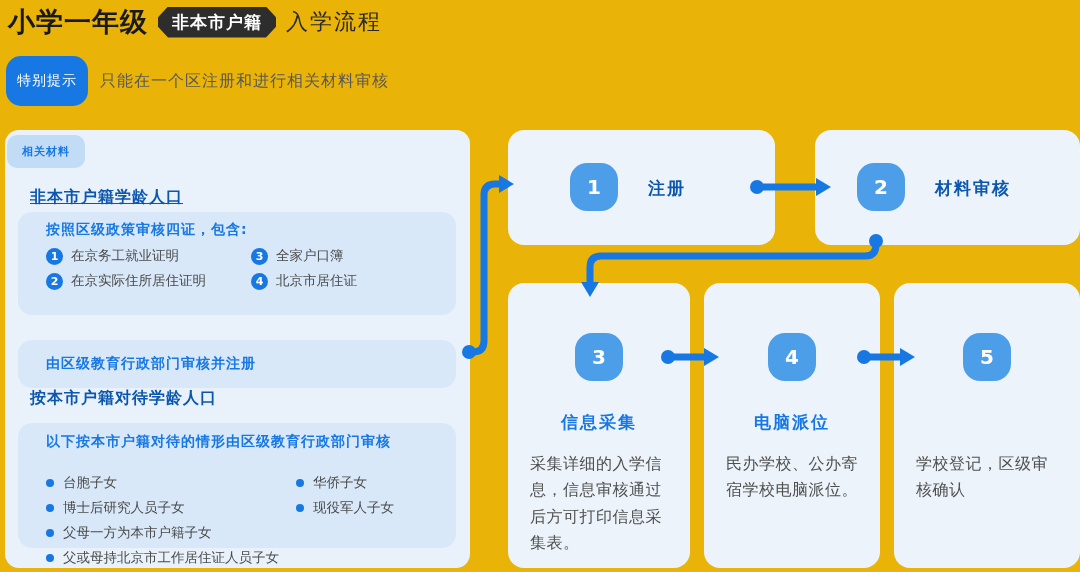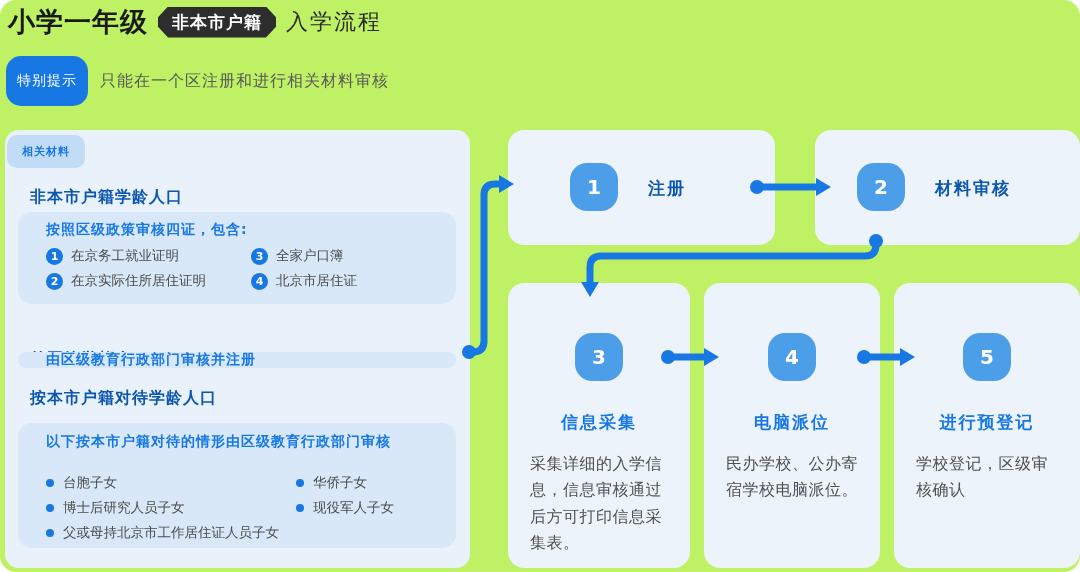--- a/index.html
+++ b/index.html
@@ -1,19 +1,18 @@
 <!DOCTYPE html>
 <html><head>
 <meta charset="utf-8">
 <style>
   html,body{margin:0;padding:0;background:#ffffff;}
   .canvas{
-    position:relative;width:1080px;height:572px;overflow:hidden;background:#bef264;
+    position:relative;width:1080px;height:572px;overflow:hidden;background:#eab308;
     font-family:"DejaVu Sans","Liberation Sans",sans-serif;
-    border-radius:16px;
   }
   
   .header{position:absolute;left:8px;top:4px;display:flex;align-items:center;gap:10px;}
   .page-title{font-size:27px;font-weight:800;color:#1a1a1a;letter-spacing:1px;}
   .dark-badge{
     background:#2d2d2d;color:#ffffff;font-size:17px;font-weight:700;
     padding:4px 14px;border-radius:9px;letter-spacing:1px;
     clip-path:polygon(10px 0,calc(100% - 10px) 0,100% 35%,100% 65%,calc(100% - 10px) 100%,10px 100%,0 65%,0 35%);
   }
   .title-suffix{font-size:22px;font-weight:400;color:#2a2a2a;letter-spacing:2px;}
@@ -23,24 +22,24 @@
   }
   .tip-text{font-size:16px;color:#595959;letter-spacing:1px;}
 
   
   .panel{position:absolute;left:5px;top:130px;width:465px;height:438px;background:#e9f2fb;border-radius:14px;}
   .panel-tab{
     position:absolute;left:2px;top:5px;background:#c2dcf5;color:#1778e3;
     font-size:11px;font-weight:700;padding:9px 15px;border-radius:10px;letter-spacing:1px;
   }
   .sec-heading{position:absolute;left:25px;font-size:16px;font-weight:700;color:#0c56ae;letter-spacing:1px;}
-  .sh1{top:57px;} .sh2{top:182px;margin-top:37px;} .sh3{top:258px;}
+  .sh1{top:57px;text-decoration:underline;} .sh2{top:182px;margin-top:37px;} .sh3{top:258px;}
   .inner-box{position:absolute;left:13px;width:438px;background:#d8e8f9;border-radius:14px;box-sizing:border-box;}
-  .box1{top:82px;height:92px;padding:9px 0 0 28px;}
-  .box2{top:222px;height:16px;display:flex;align-items:center;padding-left:28px;}
+  .box1{top:82px;height:103px;padding:9px 0 0 28px;}
+  .box2{top:210px;height:48px;display:flex;align-items:center;padding-left:28px;}
   .box3{top:293px;height:125px;padding:10px 0 0 28px;}
   .box-title{font-size:14px;font-weight:700;color:#1778e3;letter-spacing:1px;}
   .box2-text{font-size:14px;font-weight:700;color:#1778e3;letter-spacing:1px;}
   .num-grid{
     display:grid;grid-auto-flow:column;grid-template-rows:repeat(2,auto);grid-template-columns:205px auto;
     margin-top:8px;row-gap:7px;
   }
   .num-item{display:flex;align-items:center;font-size:13.5px;color:#4a4a4a;}
   .num-circle{
     flex:0 0 auto;width:17px;height:17px;border-radius:50%;background:#1778e3;color:#ffffff;
@@ -133,20 +132,24 @@
           <div class="bullet-item">
             <span class="bullet-dot"></span>
             <span>台胞子女</span>
           </div>
           <div class="bullet-item">
             <span class="bullet-dot"></span>
             <span>博士后研究人员子女</span>
           </div>
           <div class="bullet-item">
             <span class="bullet-dot"></span>
+            <span>父母一方为本市户籍子女</span>
+          </div>
+          <div class="bullet-item">
+            <span class="bullet-dot"></span>
             <span>父或母持北京市工作居住证人员子女</span>
           </div>
         </div>
         <div class="bullet-col">
           <div class="bullet-item">
             <span class="bullet-dot"></span>
             <span>华侨子女</span>
           </div>
           <div class="bullet-item">
             <span class="bullet-dot"></span>
@@ -170,21 +173,20 @@
     <div class="step-label bright">信息采集</div>
     <div class="step-desc">采集详细的入学信息，信息审核通过后方可打印信息采集表。</div>
   </div>
   <div class="card card4">
     <div class="step-badge">4</div>
     <div class="step-label bright">电脑派位</div>
     <div class="step-desc">民办学校、公办寄宿学校电脑派位。</div>
   </div>
   <div class="card card5">
     <div class="step-badge">5</div>
-    <div class="step-label bright">进行预登记</div>
     <div class="step-desc">学校登记，区级审核确认</div>
   </div>
 
   <svg class="flow-svg" width="1080" height="572" viewBox="0 0 1080 572">
     <g stroke="#1778e3" stroke-width="7" fill="none" stroke-linecap="round">
 
       <path d="M469,352 L473,352 Q484,352 484,341 L484,195 Q484,184 495,184 L499,184"></path>
 
       <path d="M757,187 L817,187"></path>
 

